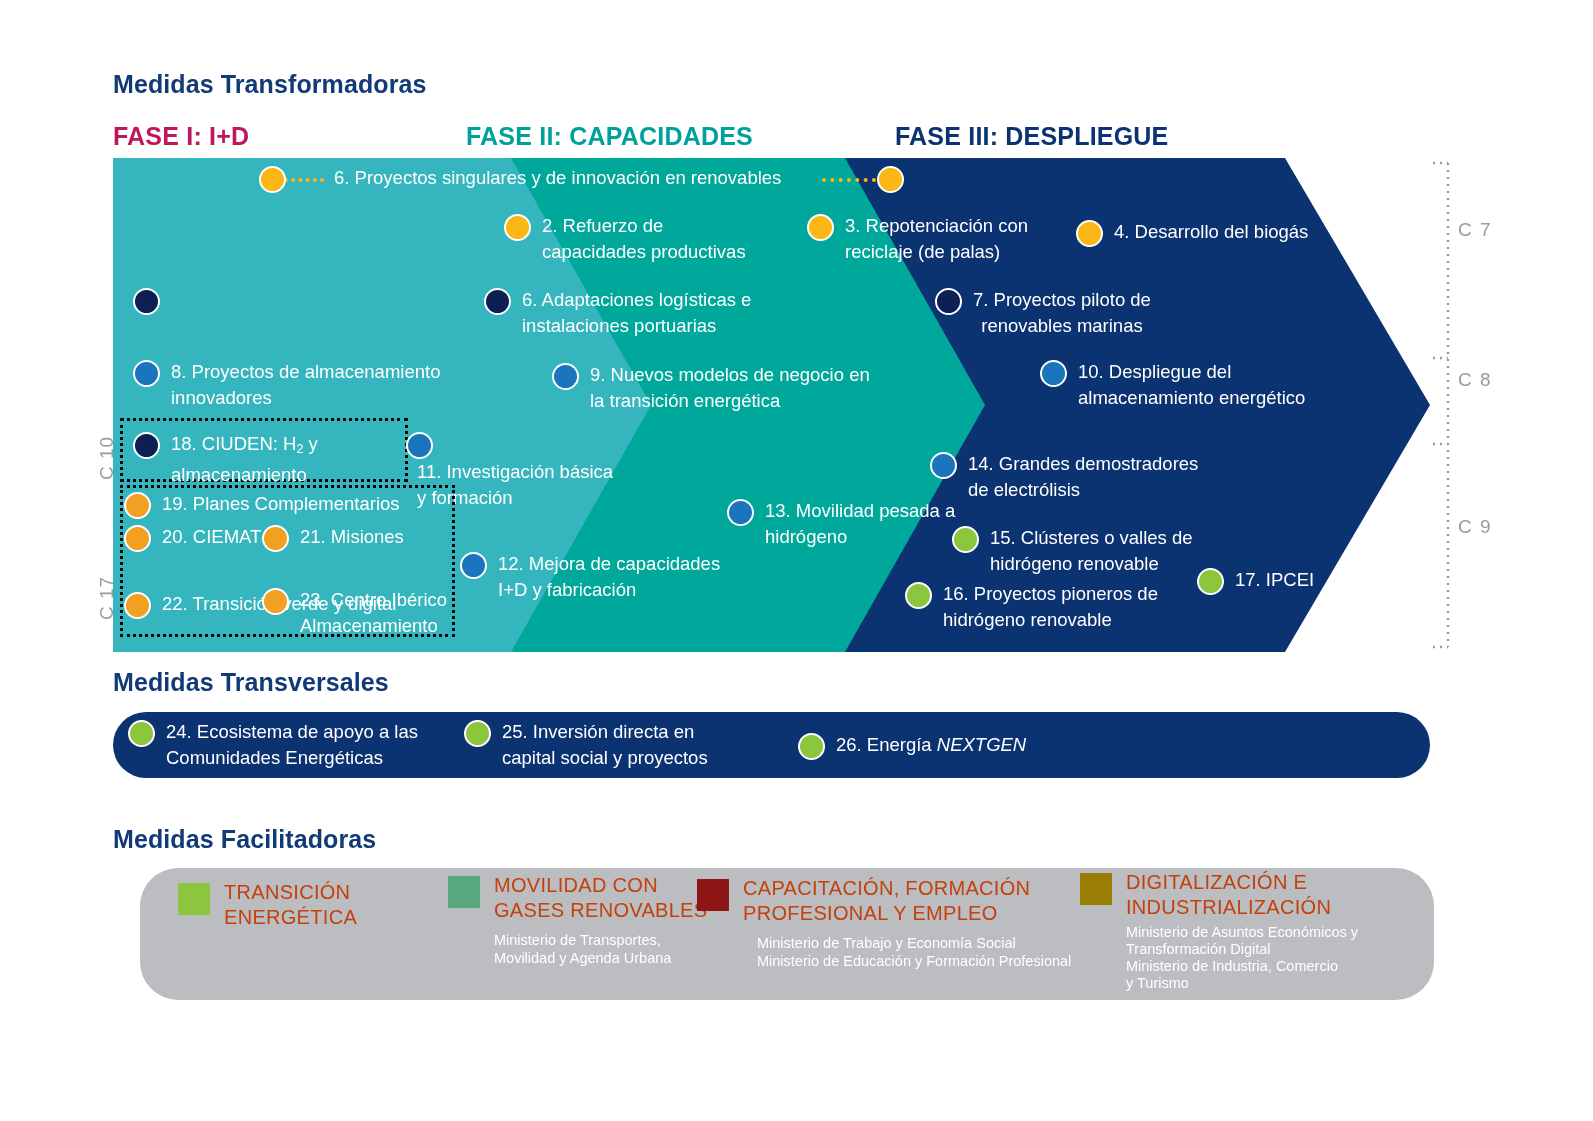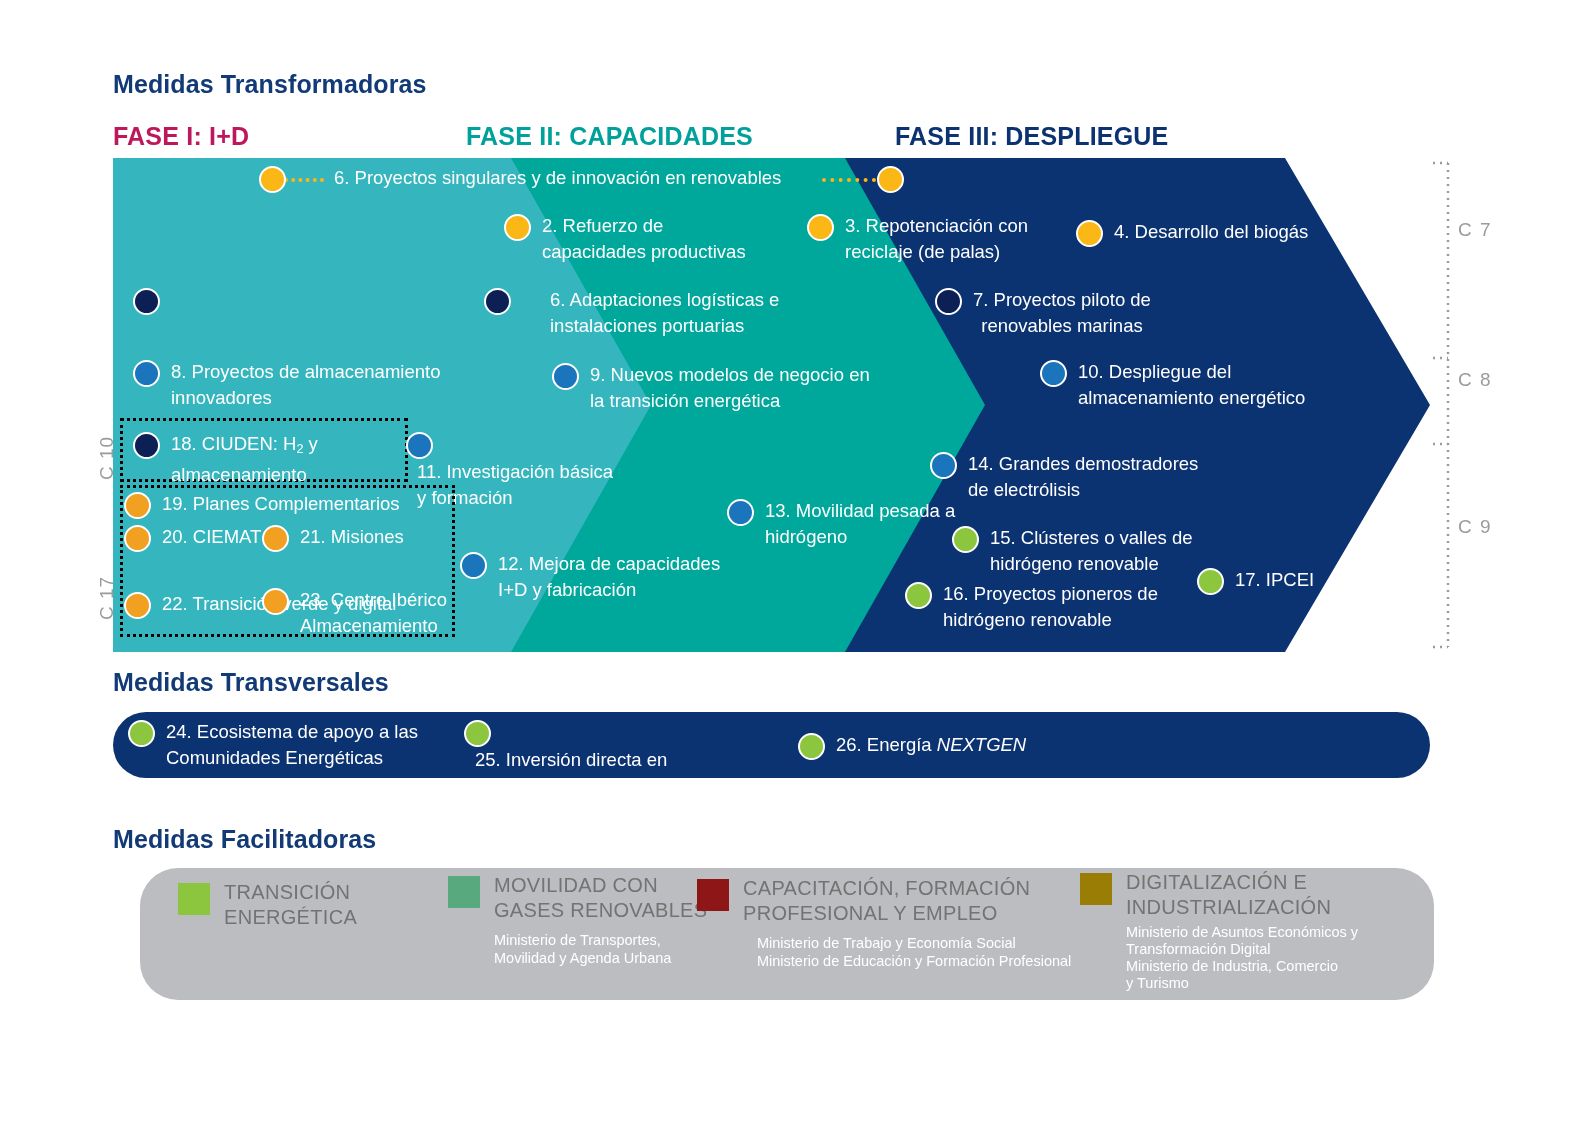--- a/index.html
+++ b/index.html
@@ -65,21 +65,21 @@
   }
 
   
   #facilitadoras-panel{
     position:absolute;background:#bcbdc0;border-radius:38px;
   }
   .leg{position:absolute;display:flex;align-items:flex-start;}
   .swatch{flex:0 0 auto;width:32px;height:32px;margin-top:3px;}
   .leg .legtexts{margin-left:14px;}
   .leg .legtitle{
-    color:#737373;font-size:20px;line-height:25px;white-space:pre-line;letter-spacing:0.3px;
+    color:#c2410c;font-size:20px;line-height:25px;white-space:pre-line;letter-spacing:0.3px;
   }
   .leg .legsub{
     color:#ffffff;font-size:14.5px;line-height:18px;white-space:pre-line;margin-top:8px;
   }
   .nowrap{white-space:nowrap;}
   sub{font-size:0.68em;vertical-align:-0.25em;}
   .ital{font-style:italic;}
 </style>
 </head>
 <body>
@@ -125,21 +125,21 @@
 
 <div class="item" style="left:1076px;top:219px;">
   <span class="dot yellow"></span>
   <span class="txt nowrap">4. Desarrollo del biogás</span>
 </div>
 
 <div class="item" style="left:133px;top:287px;">
   <span class="dot navy"></span>
 </div>
 
-<div class="item" style="left:484px;top:287px;gap:28px;">
+<div class="item" style="left:484px;top:287px;">
   <span class="dot navy"></span>
   <span class="txt">6. Adaptaciones logísticas e
 instalaciones portuarias</span>
 </div>
 
 <div class="item" style="left:935px;top:287px;text-align:center;">
   <span class="dot navy"></span>
   <span class="txt">7. Proyectos piloto de
 renovables marinas</span>
 </div>
@@ -253,21 +253,21 @@
 
 <div class="abs sec-title" style="left:113px;top:668px;">Medidas Transversales</div>
 
 <div id="transversal-bar" style="left:113px;top:712px;width:1317px;height:66px;"></div>
 
 <div class="item" style="left:128px;top:719px;">
   <span class="dot green"></span>
   <span class="txt">24. Ecosistema de apoyo a las
 Comunidades Energéticas</span>
 </div>
-<div class="item" style="left:464px;top:719px;flex-direction:column;">
+<div class="item" style="left:464px;top:719px;">
   <span class="dot green"></span>
   <span class="txt">25. Inversión directa en
 capital social y proyectos</span>
 </div>
 <div class="item" style="left:798px;top:732px;">
   <span class="dot green"></span>
   <span class="txt nowrap"><span>26. Energía </span><span class="ital">NEXTGEN</span></span>
 </div>
 
 <div class="abs sec-title" style="left:113px;top:825px;">Medidas Facilitadoras</div>

